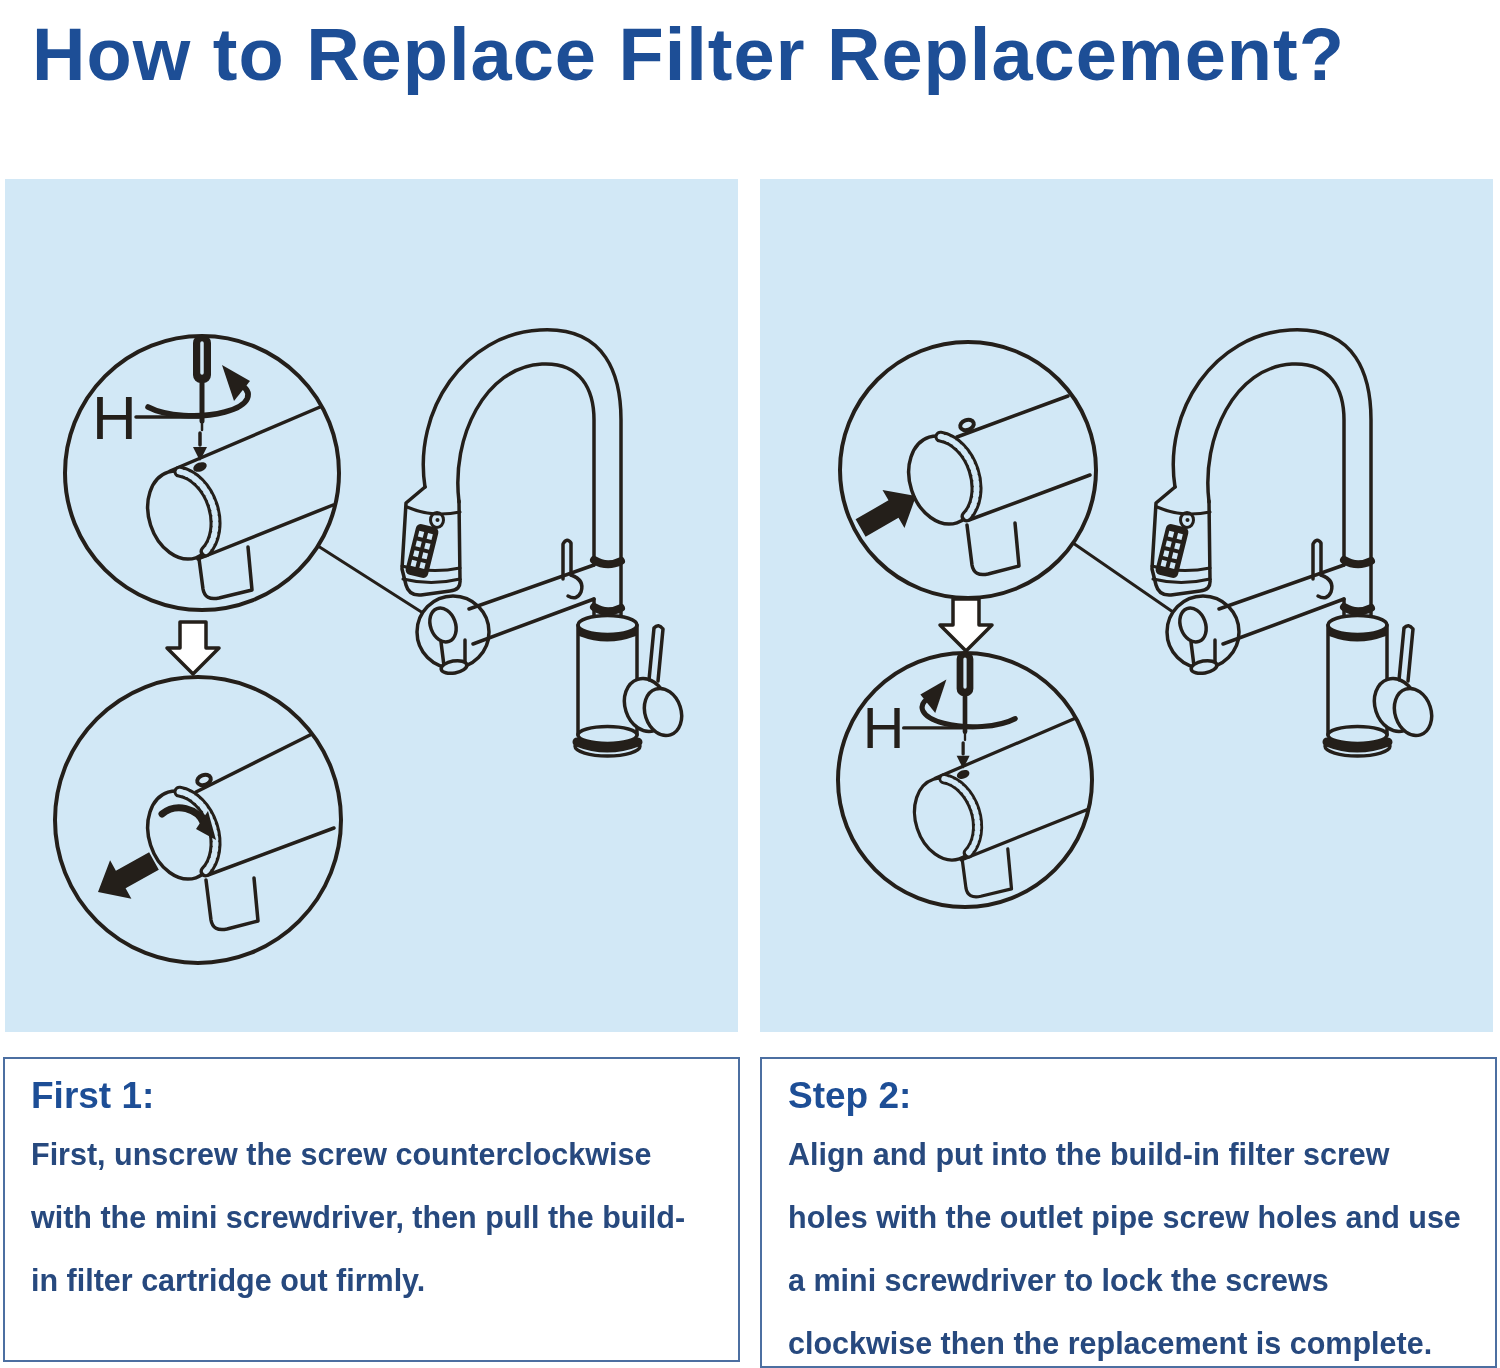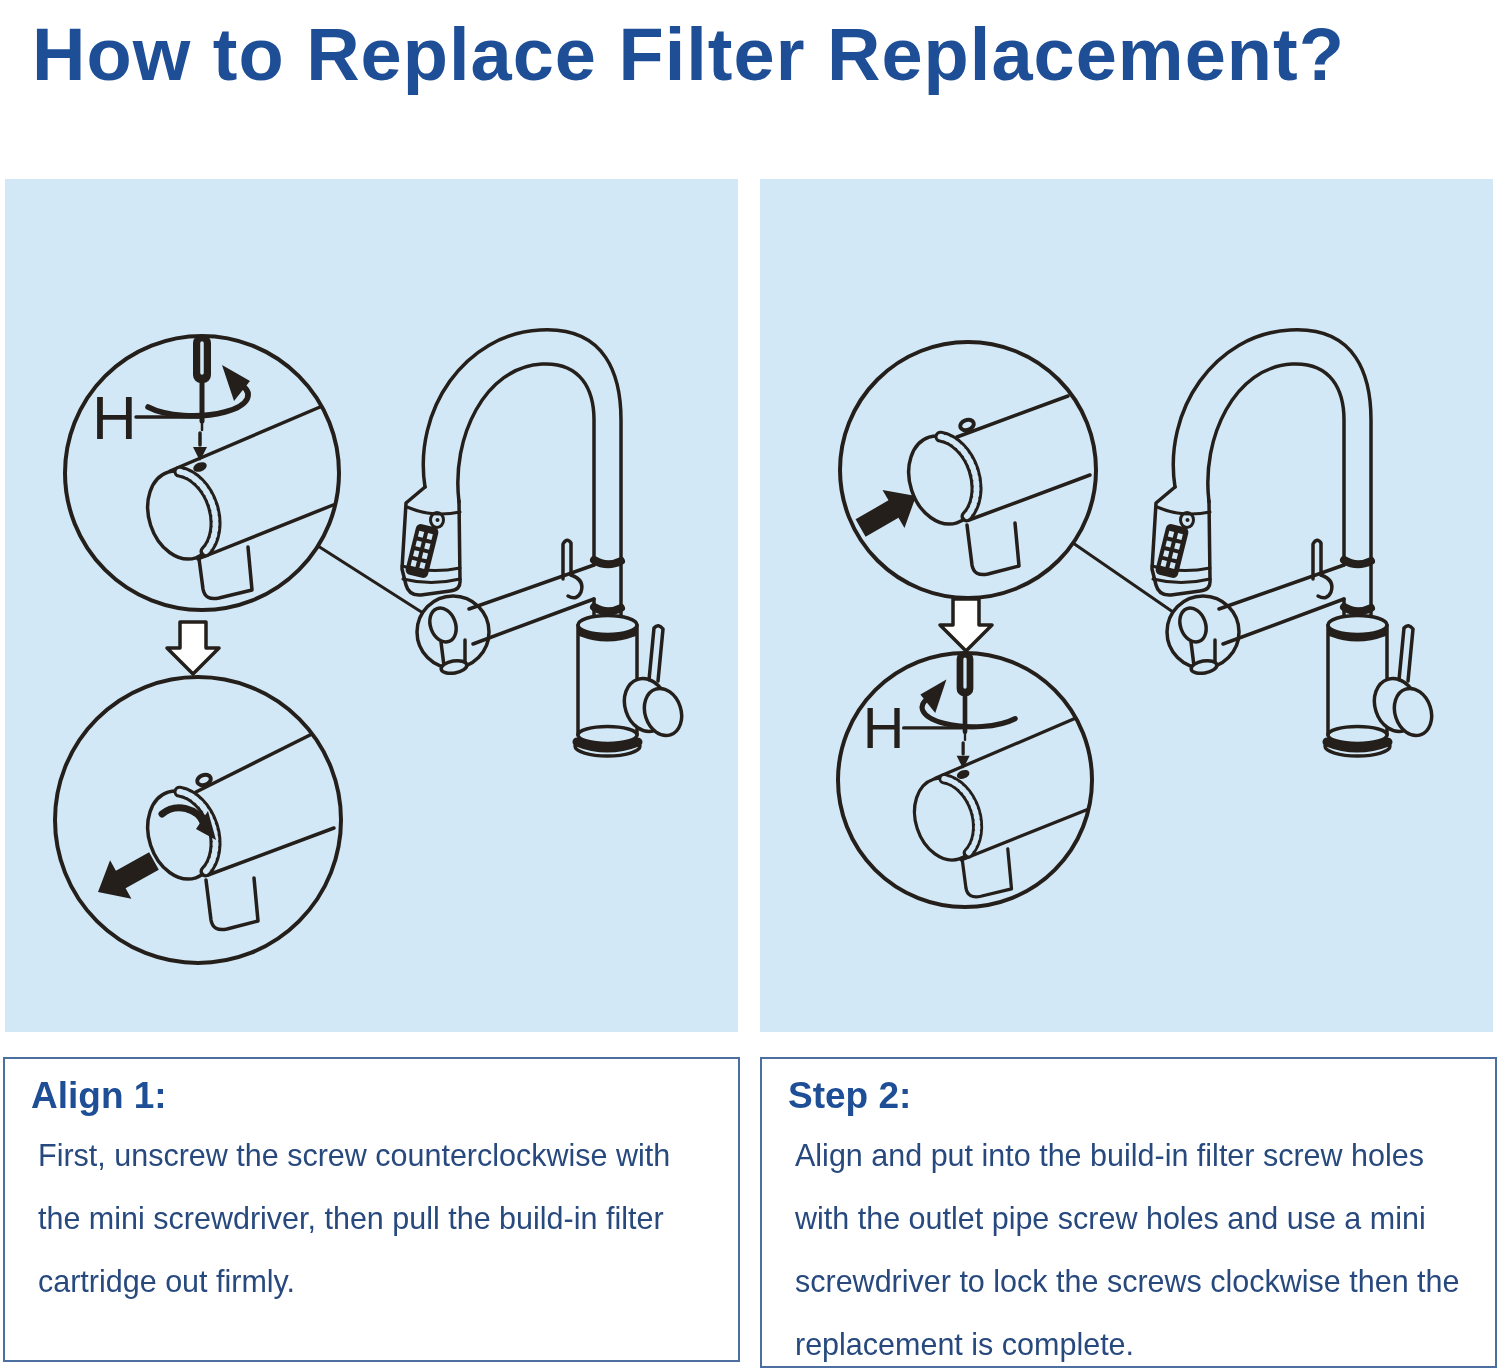--- a/index.html
+++ b/index.html
@@ -21,21 +21,21 @@
   .stepbox{
     position:absolute;top:1057px;width:737px;box-sizing:border-box;
     background:#ffffff;border:2px solid #4c6fa1;padding:16px 26px 10px 26px;
   }
   .stepbox-1{left:3px;height:305px;}
   .stepbox-2{left:760px;height:311px;}
   .step-heading{
     margin:0 0 6px 0;font-weight:700;font-size:37px;color:#1d4e96;
   }
   .step-body{
-    margin:7px;font-weight:400;font-size:30.5px;line-height:63px;color:#27497e;
+    margin:0;font-weight:700;font-size:30.5px;line-height:63px;color:#27497e;
   }
   .hlabel{
     font-family:"Liberation Sans",sans-serif;font-size:62px;font-weight:400;
     fill:#241f1a;stroke:none;
   }
   .ink{stroke:#241f1a;fill:none;stroke-linecap:round;stroke-linejoin:round;stroke-width:3.5;}
 </style>
 </head>
 <body>
 
@@ -179,21 +179,21 @@
           <use href="#unscrew-core"></use>
           <path d="M 54,-66 A 53 20 0 1 1 -36,-90" stroke-width="5.5" fill="none"></path>
           <polygon points="-20,-108 -48,-92 -32,-72" fill="#241f1a" stroke="none"></polygon>
           <text class="hlabel" x="-110" y="-34">H</text>
         </g>
       </g>
     </svg>
   </section>
 
   <section class="stepbox stepbox-1">
-    <h2 class="step-heading">Align 1:</h2>
+    <h2 class="step-heading">First 1:</h2>
     <p class="step-body">First, unscrew the screw counterclockwise with the mini screwdriver, then pull the build-in filter cartridge out firmly.</p>
   </section>
 
   <section class="stepbox stepbox-2">
     <h2 class="step-heading">Step 2:</h2>
     <p class="step-body">Align and put into the build-in filter screw holes with the outlet pipe screw holes and use a mini screwdriver to lock the screws clockwise then the replacement is complete.</p>
   </section>
 
 </main>
 

